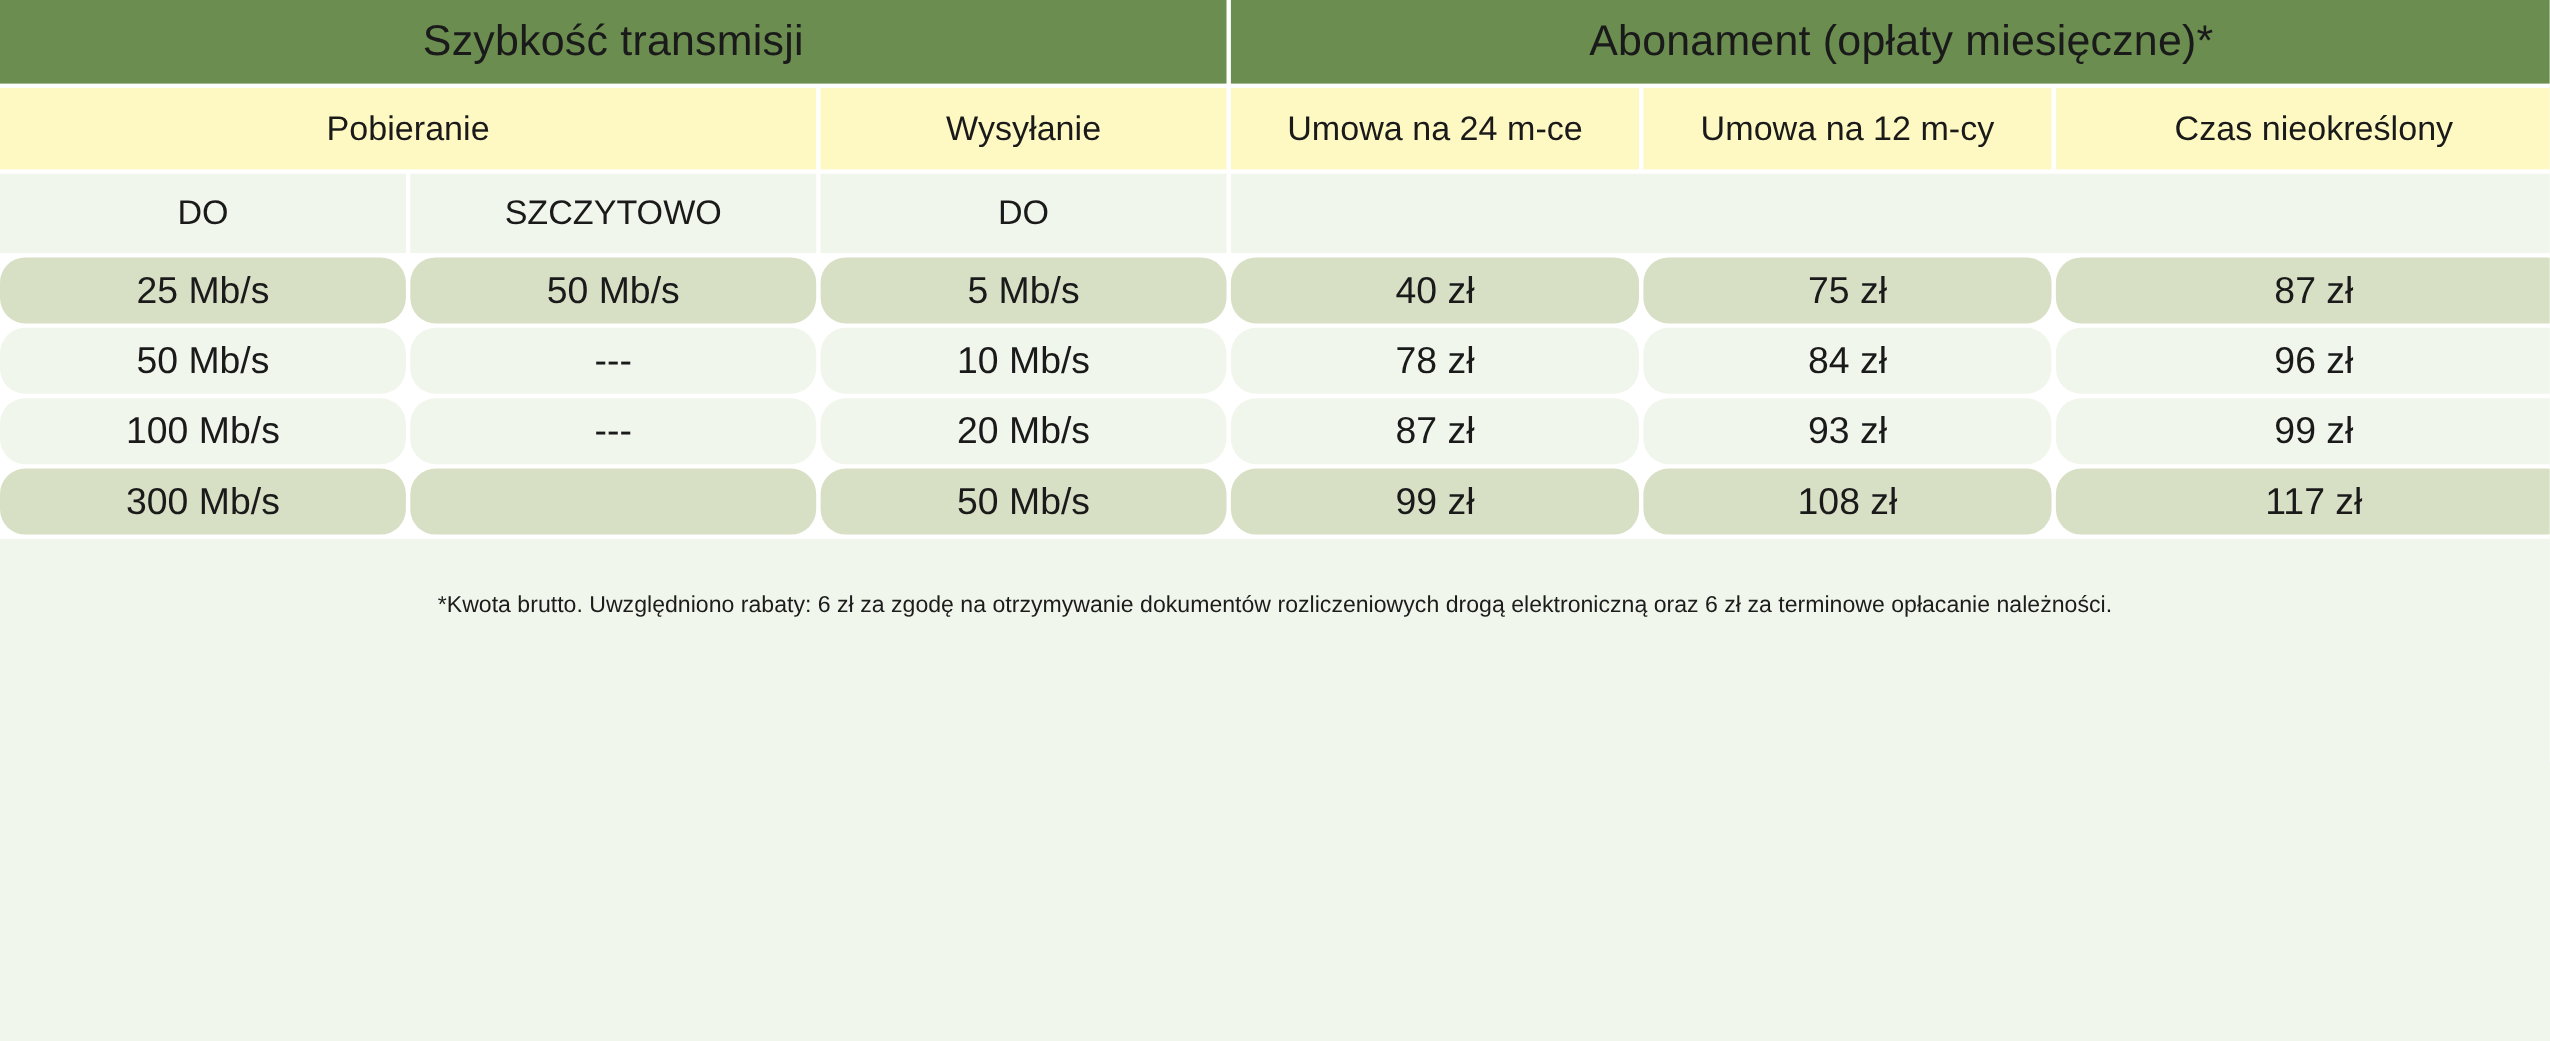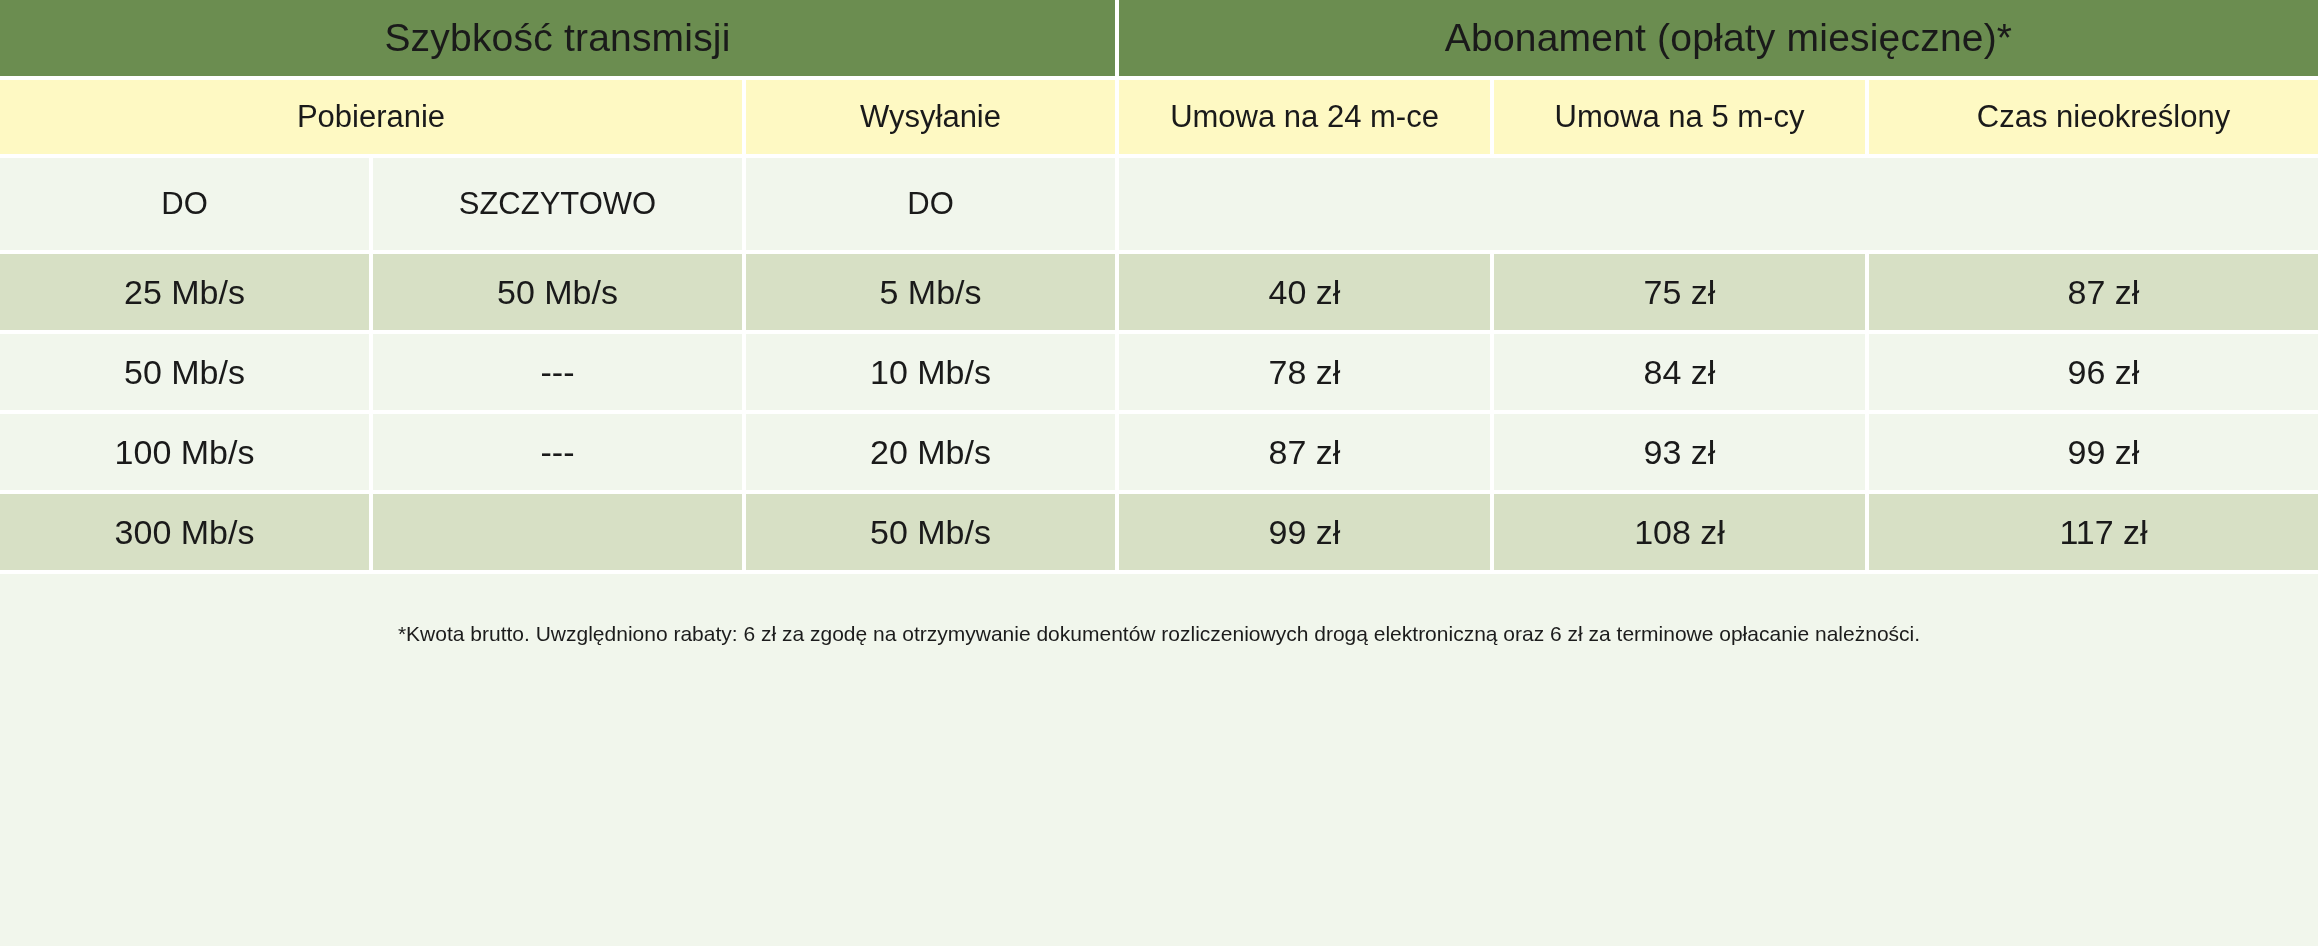--- a/index.html
+++ b/index.html
@@ -55,34 +55,35 @@
   
   .sub-head {
     background: #fef9c3;
     height: 74px;
     font-size: 31px;
   }
 
   
   .ter-head {
     background: #F1F6EC;
-    height: 92px;
+    height: 72px;
     font-size: 31px;
   }
 
   
   .row-alt td {
     background: #D7E0C5;
   }
   .row-plain td {
     background: #F1F6EC;
   }
   table.pricing tbody td {
-    height: 76px;
+    height: 60px;
     font-size: 34px;
+    border-radius: 23px;
   }
 
   
   col.c1 { width: 369px; }
   col.c2 { width: 369px; }
   col.c3 { width: 369px; }
   col.c4 { width: 371px; }
   col.c5 { width: 371px; }
   col.c6 { width: 469px; }
 
@@ -117,21 +118,21 @@
     </colgroup>
     <thead>
       <tr>
         <td class="grp-head" colspan="3">Szybkość transmisji</td>
         <td class="grp-head" colspan="3">Abonament (opłaty miesięczne)*</td>
       </tr>
       <tr>
         <td class="sub-head" colspan="2">Pobieranie</td>
         <td class="sub-head">Wysyłanie</td>
         <td class="sub-head">Umowa na 24 m-ce</td>
-        <td class="sub-head">Umowa na 5 m-cy</td>
+        <td class="sub-head">Umowa na 12 m-cy</td>
         <td class="sub-head">Czas nieokreślony</td>
       </tr>
       <tr>
         <td class="ter-head">DO</td>
         <td class="ter-head">SZCZYTOWO</td>
         <td class="ter-head">DO</td>
         <td class="ter-head" colspan="3"></td>
       </tr>
     </thead>
     <tbody>

